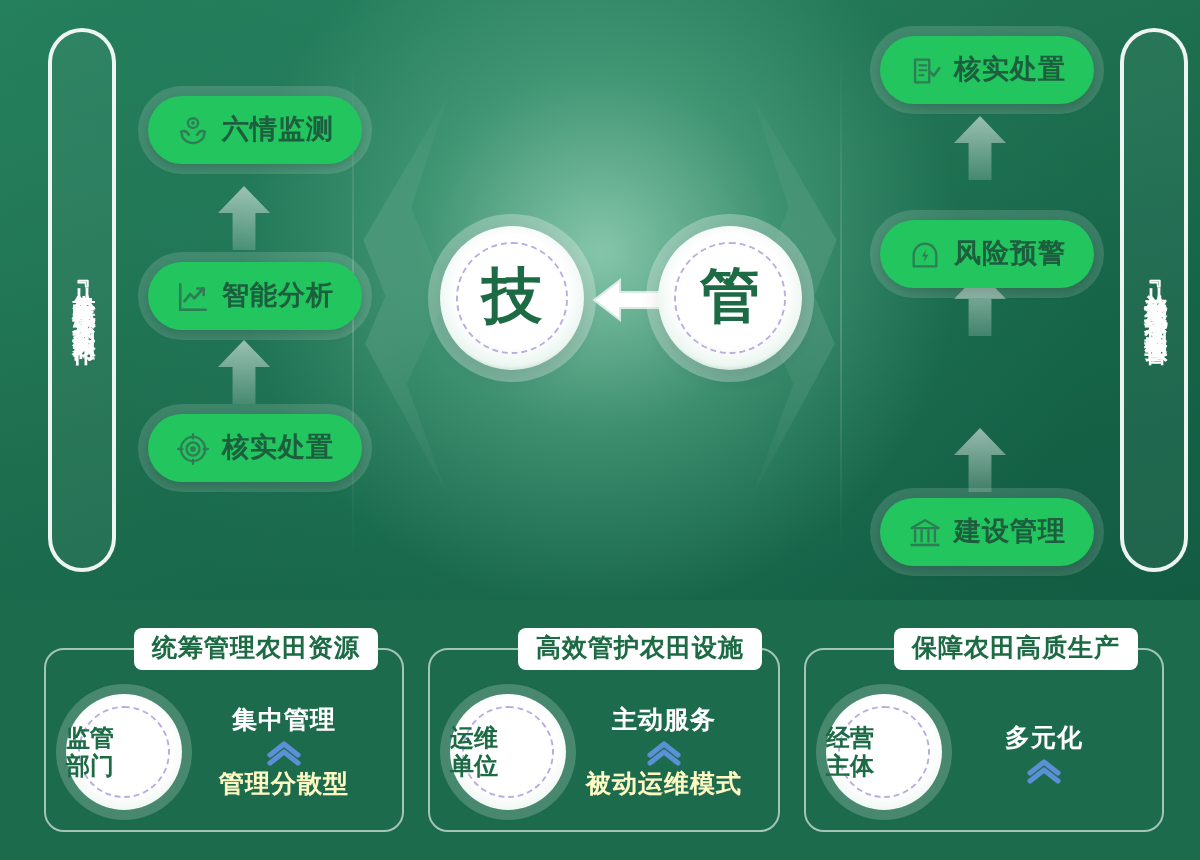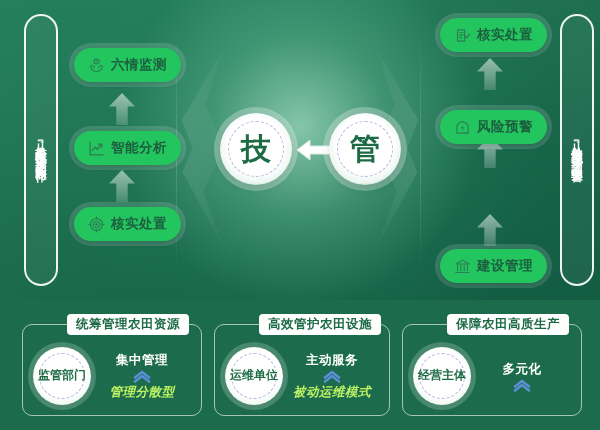--- a/index.html
+++ b/index.html
@@ -137,31 +137,30 @@
     background: #ffffff; border-radius: 4px;
     display: flex; align-items: center;
     font-size: 12.5px; font-weight: 700; color: #1d6b45;
     letter-spacing: .5px; white-space: nowrap; margin-left: 36px;
   }
   .panel-body { position: absolute; inset: 0; display: flex; align-items: center; padding: 10px 8px 4px 10px; }
 
   .role-circle {
     flex: 0 0 58px; width: 58px; height: 58px; border-radius: 50%;
     background: radial-gradient(circle at 50% 45%, #ffffff 56%, #eef7f2 76%, rgba(214,238,226,0.5) 90%, rgba(214,238,226,0) 100%);
-    display: flex; flex-direction: row; align-items: center; justify-content: center;
+    display: flex; flex-direction: column; align-items: flex-start; justify-content: center;
     position: relative; margin-top: 6px;
     box-shadow: 0 0 0 5px rgba(255,255,255,0.2);
-    font-family: Liberation Mono, monospace;
   }
   .role-circle .ring2 { position: absolute; inset: 6px; border-radius: 50%; border: 1.2px dashed #b9aee0; }
   .role-circle span { font-size: 12px; font-weight: 700; color: #1d6b45; line-height: 1.18; position: relative; }
 
   .transition { flex: 1; display: flex; flex-direction: column; align-items: center; justify-content: flex-end; gap: 1px; margin-top: 6px; }
   .transition .t-to   { font-size: 12.5px; font-weight: 700; color: #ffffff; white-space: nowrap; letter-spacing: .5px; }
-  .transition .t-from { font-size: 12.5px; font-weight: 700; color: #bef264; white-space: nowrap; letter-spacing: .5px; font-style: italic; }
+  .transition .t-from { font-size: 12.5px; font-weight: 700; color: #fef9c3; white-space: nowrap; letter-spacing: .5px; }
   .transition .chev   { width: 18px; height: 13px; display: block; }
 </style>
 </head>
 <body>
 
 <div id="stage">
 
   <div id="top-scene">
     <div class="ribbon left"></div>
     <div class="ribbon right"></div>

